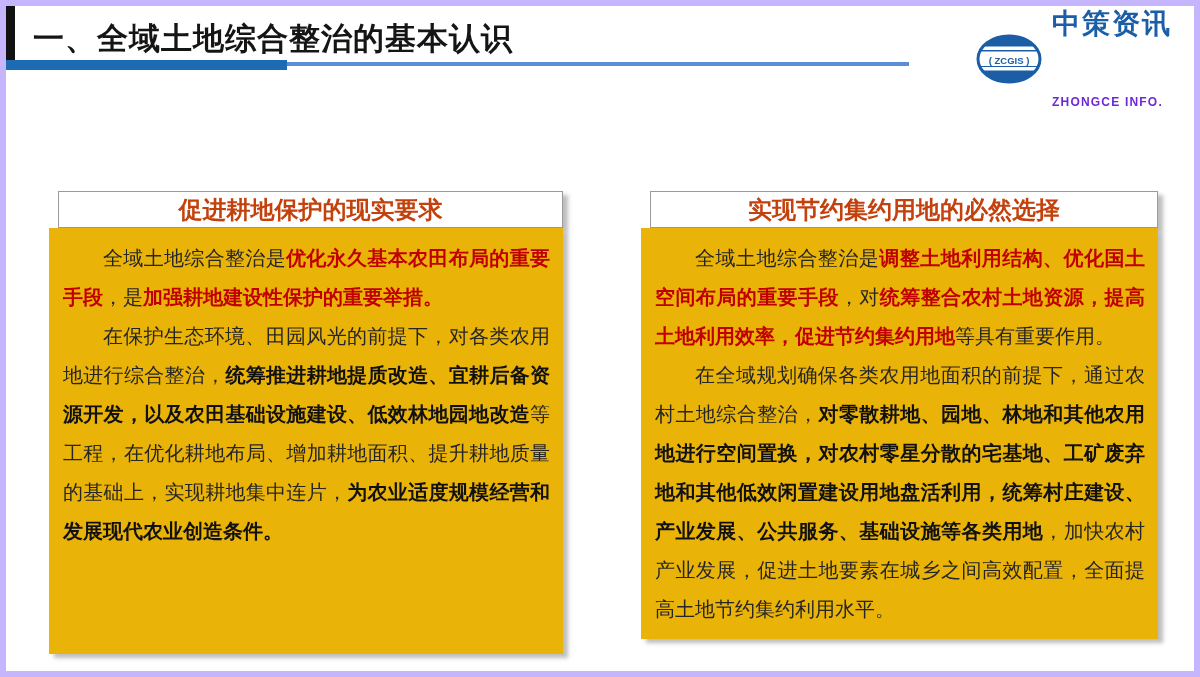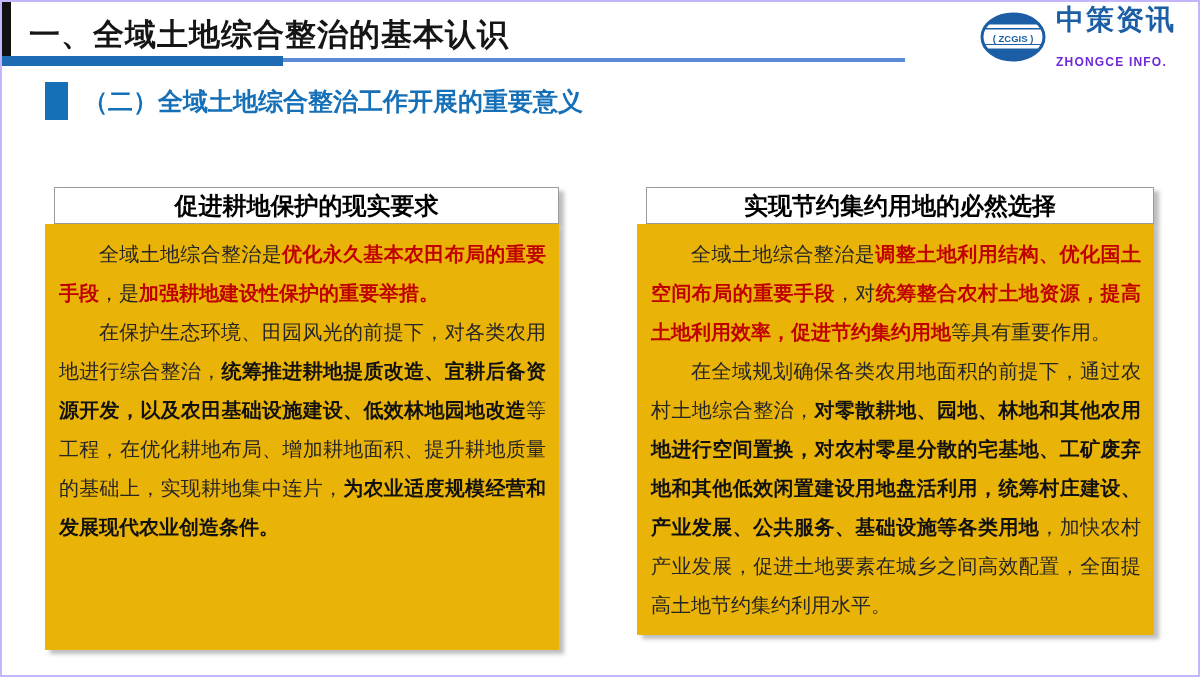--- a/index.html
+++ b/index.html
@@ -4,21 +4,21 @@
 <style>
   * { margin: 0; padding: 0; box-sizing: border-box; }
   html, body { background: #ffffff; }
   body { font-family: "Liberation Sans", "DejaVu Sans", sans-serif; }
 
   .slide {
     position: relative;
     width: 1200px;
     height: 677px;
     background: #ffffff;
-    border: 2px solid #c4b5fd;
+    border: 6px solid #c4b5fd;
     overflow: hidden;
   }
 
   
   .accent-bar {
     position: absolute;
     left: 0; top: 0;
     width: 9px; height: 64px;
     background: #111111;
   }
@@ -46,21 +46,21 @@
 
   
   .logo {
     position: absolute;
     right: 22px; top: 4px;
     display: flex;
     align-items: center;
     gap: 10px;
   }
   .logo-globe { width: 66px; height: 50px; }
-  .logo-text { display: flex; flex-direction: column; line-height: 1; }
+  .logo-text { display: flex; flex-direction: column; line-height: 1; gap: 36px; }
   .logo-cn {
     font-size: 28px;
     font-weight: 700;
     color: #1b5ea6;
     letter-spacing: 2px;
     white-space: nowrap;
   }
   .logo-en {
     margin-top: 22px;
     font-size: 12px;
@@ -99,21 +99,21 @@
   .box-right { left: 635px; width: 517px; }
 
   .box-title {
     height: 37px;
     background: #ffffff;
     border: 1px solid #9a9a9a;
     box-shadow: 5px 4px 4px rgba(110,110,110,0.45);
     text-align: center;
     font-size: 24px;
     font-weight: 700;
-    color: #000000;
+    color: #c2410c;
     line-height: 36px;
     white-space: nowrap;
     overflow: hidden;
     margin-left: 9px;
   }
   .box-body {
     background: #eab308;
     box-shadow: 5px 4px 4px rgba(110,110,110,0.45);
     padding: 11px 13px 0 14px;
     overflow: hidden;
@@ -150,24 +150,20 @@
       <rect x="0" y="17.5" width="66" height="14.5" fill="#ffffff"></rect>
       <ellipse cx="33" cy="25" rx="31" ry="23" fill="none" stroke="#1b5ea6" stroke-width="3"></ellipse>
       <text x="33" y="29.5" text-anchor="middle" font-size="9.5" font-weight="bold" fill="#1b5ea6" font-family="Liberation Sans, sans-serif">( ZCGIS )</text>
     </svg>
     <div class="logo-text">
       <span class="logo-cn">中策资讯</span>
       <span class="logo-en">ZHONGCE INFO.</span>
     </div>
   </div>
 
-  <div class="subtitle-row">
-    <div class="subtitle-bullet"></div>
-    <div class="subtitle-text">（二）全域土地综合整治工作开展的重要意义</div>
-  </div>
 
   <div class="box box-left">
     <div class="box-title">促进耕地保护的现实要求</div>
     <div class="box-body">
         <p><span class="run normal">全域土地综合整治是</span><span class="run red-bold">优化永久基本农田布局的重要手段</span><span class="run normal">，是</span><span class="run red-bold">加强耕地建设性保护的重要举措。</span></p>
         <p><span class="run normal">在保护生态环境、田园风光的前提下，对各类农用地进行综合整治，</span><span class="run bold">统筹推进耕地提质改造、宜耕后备资源开发，以及农田基础设施建设、低效林地园地改造</span><span class="run normal">等工程，在优化耕地布局、增加耕地面积、提升耕地质量的基础上，实现耕地集中连片，</span><span class="run bold">为农业适度规模经营和发展现代农业创造条件。</span></p>
       </div>
   </div>
 
   <div class="box box-right">

